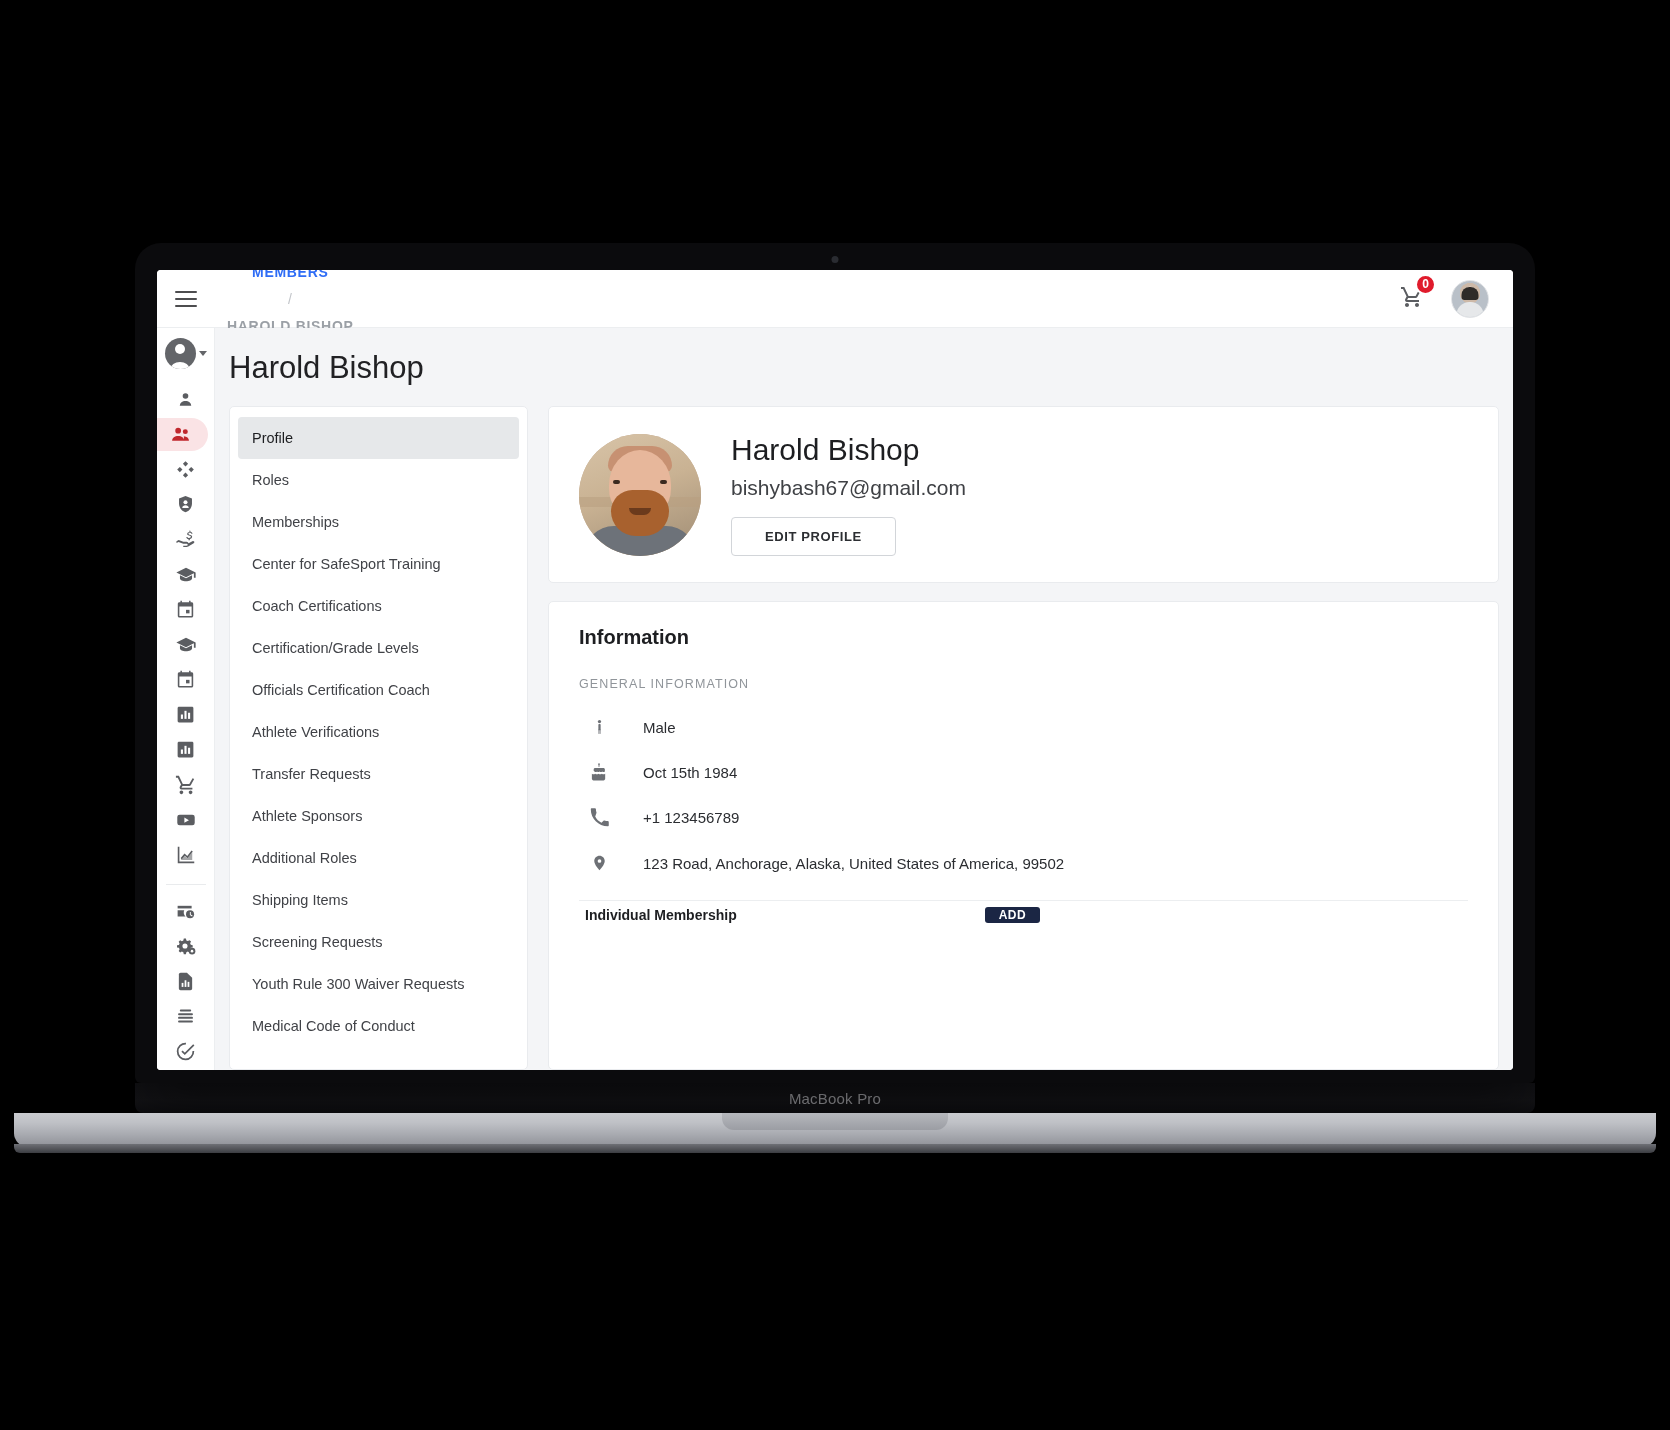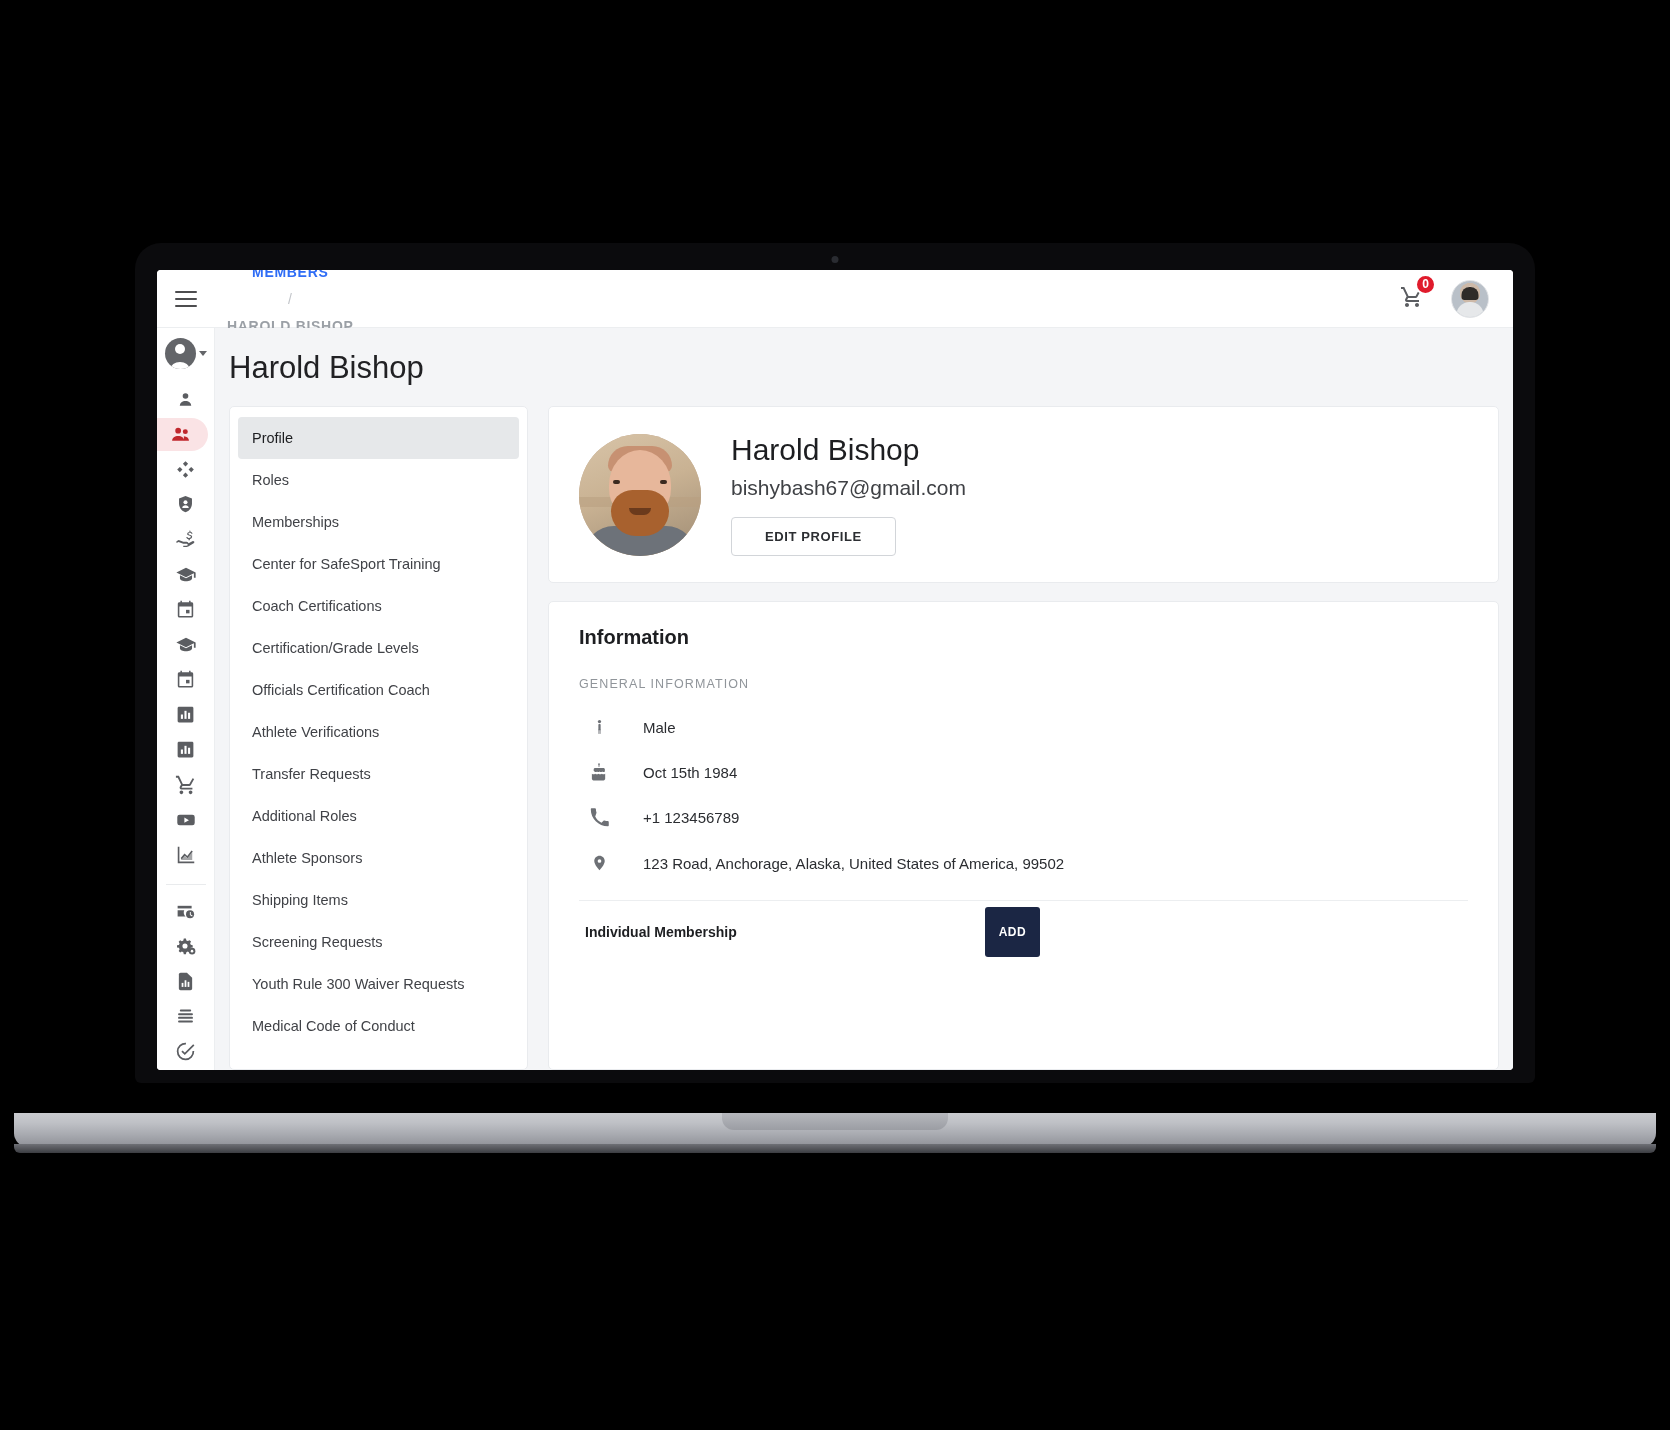--- a/index.html
+++ b/index.html
@@ -182,21 +182,21 @@
   .info-row { display: flex; align-items: center; gap: 34px; padding: 13px 0 13px 10px; }
   .info-ico { width: 20px; display: flex; justify-content: center; color: #6d7075; flex: 0 0 20px; }
   .info-val { font-size: 15px; color: #2b2d31; }
   .divider { height: 1px; background: #eceef0; margin: 14px 0 0 0; }
   .addrow { display: flex; align-items: center; padding: 6px 0 0 6px; }
   .addrow .label { font-size: 14px; font-weight: 700; color: #1d1e21; }
   .btn-add {
     margin-left: 248px;
     background: #1b2644; color: #fff; border: none; border-radius: 3px;
     font-size: 12px; font-weight: 700; letter-spacing: .5px;
-    padding: 18px 14px; cursor: pointer;
+    padding: 1px 14px; cursor: pointer;
   }
 </style>
 </head>
 <body>
 
 <div id="bg">
   <svg width="1670" height="1430" viewBox="0 0 1670 1430">
     <defs>
       <clipPath id="clipAll">
           <rect x="0" y="0" width="1670" height="1430"></rect>
@@ -390,22 +390,22 @@
             <div class="navcard" id="navcard">
                 <div class="nav-item active">Profile</div>
                 <div class="nav-item">Roles</div>
                 <div class="nav-item">Memberships</div>
                 <div class="nav-item">Center for SafeSport Training</div>
                 <div class="nav-item">Coach Certifications</div>
                 <div class="nav-item">Certification/Grade Levels</div>
                 <div class="nav-item">Officials Certification Coach</div>
                 <div class="nav-item">Athlete Verifications</div>
                 <div class="nav-item">Transfer Requests</div>
+                <div class="nav-item">Athlete Sponsors</div>
                 <div class="nav-item">Additional Roles</div>
-                <div class="nav-item">Athlete Sponsors</div>
                 <div class="nav-item">Shipping Items</div>
                 <div class="nav-item">Screening Requests</div>
                 <div class="nav-item">Youth Rule 300 Waiver Requests</div>
                 <div class="nav-item">Medical Code of Conduct</div>
               </div>
 
             <div class="maincol">
 
               <div class="card profcard">
                 <div class="photo">
@@ -477,15 +477,18 @@
               </div>
 
             </div>
           </div>
         </div>
 
       </div>
     </div>
   </div>
 
+  <div class="chin">
+    <span>MacBook Pro</span>
+  </div>
   <div class="base"></div>
   <div class="base-shadow"></div>
 </div>
 
 </body></html>

